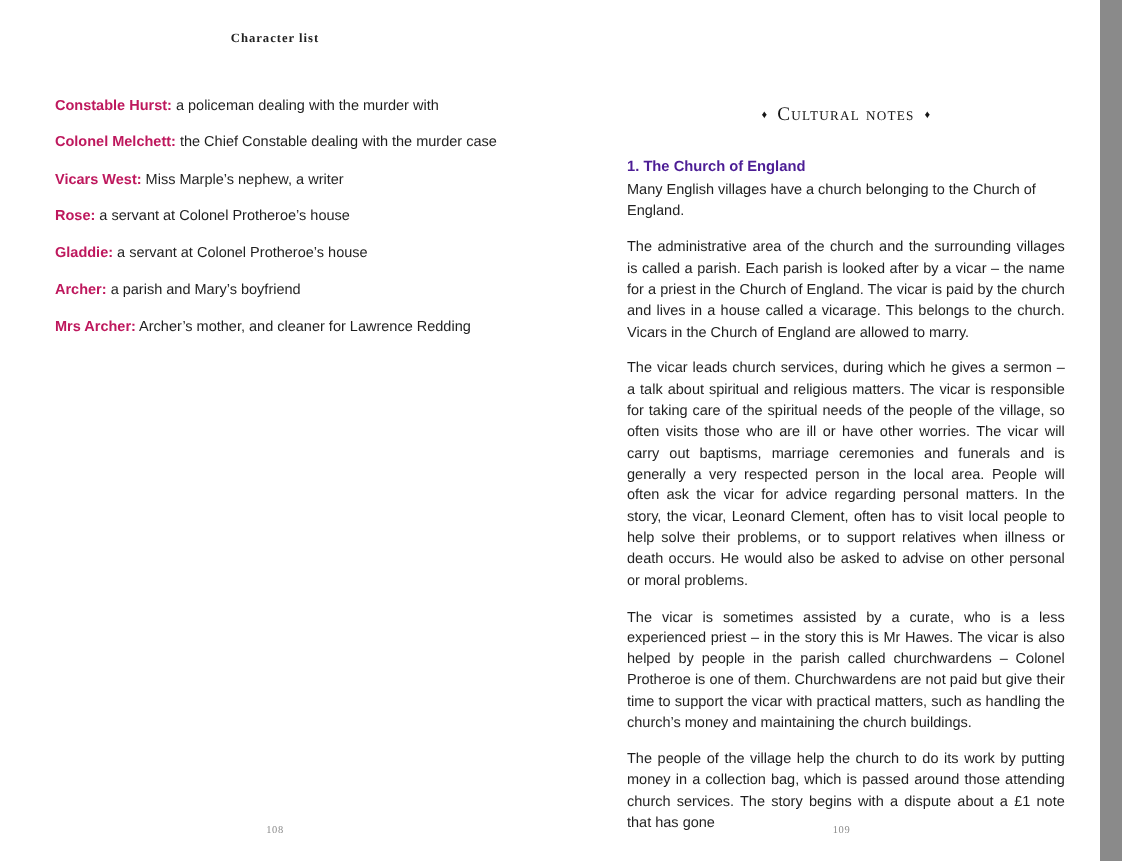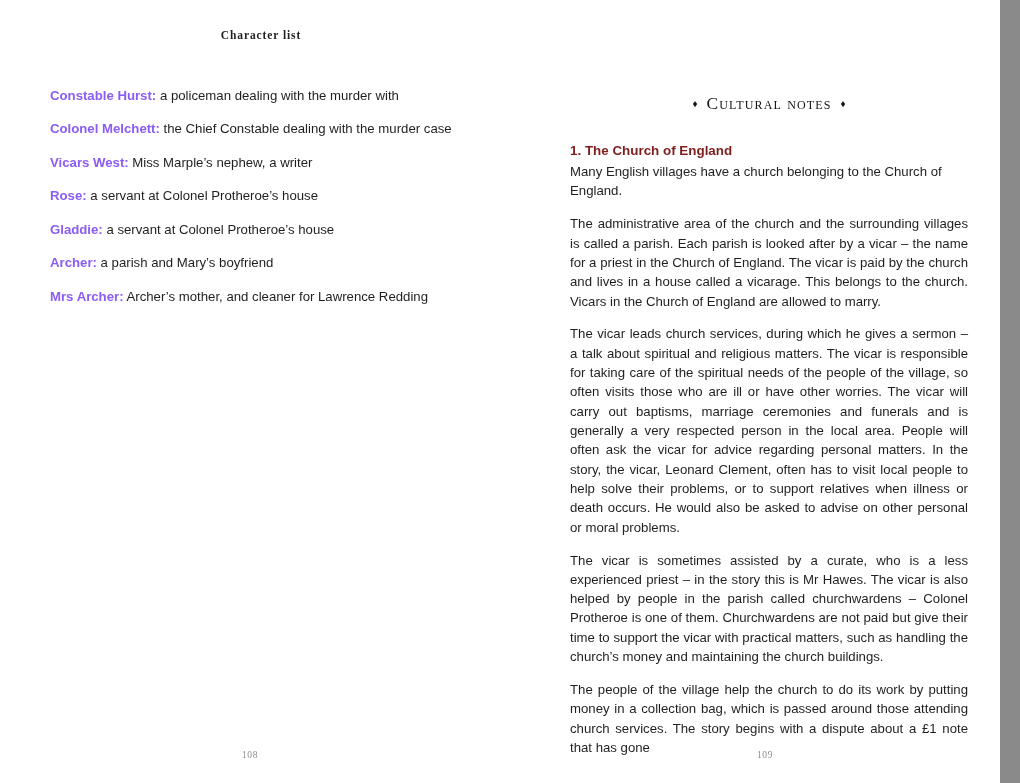--- a/index.html
+++ b/index.html
@@ -48,21 +48,21 @@
     top: 29px;
     left: 0;
     width: 100%;
     text-align: center;
     font-family: "Liberation Serif", "DejaVu Serif", serif;
     font-size: 11.5px;
     font-weight: 700;
     letter-spacing: 0.9px;
     color: #222;
   }
-  .running-head.left-head { padding-left: 11px; }
+  .running-head.left-head { padding-left: 0px; }
 
   
   .folio {
     position: absolute;
     bottom: 23px;
     left: 0;
     width: 100%;
     text-align: center;
     font-family: "Liberation Serif", "DejaVu Serif", serif;
     font-size: 9.5px;
@@ -81,21 +81,21 @@
   .char-entry {
     font-size: 13.2px;
     line-height: 1.28;
     margin-bottom: 16.6px;
     color: #1f1f1f;
     white-space: nowrap;
   }
   .char-entry:last-child { margin-bottom: 0; }
   .char-name {
     font-weight: 700;
-    color: #8b5cf6;
+    color: #be185d;
   }
   .char-desc { font-weight: 400; }
 
   
   .notes-title {
     position: absolute;
     left: 570px;
     top: 93px;
     width: 398px;
     text-align: center;
@@ -117,21 +117,21 @@
 
   .notes-body {
     position: absolute;
     left: 570px;
     top: 142px;
     width: 398px;
   }
   .note-heading {
     font-size: 13.4px;
     font-weight: 700;
-    color: #7f1d1d;
+    color: #4c1d95;
     margin: 0 0 2px 0;
     line-height: 1.35;
   }
   .note-p {
     font-size: 13.2px;
     line-height: 1.465;
     text-align: justify;
     margin: 0 0 13.5px 0;
     color: #1f1f1f;
     -webkit-hyphens: none;

